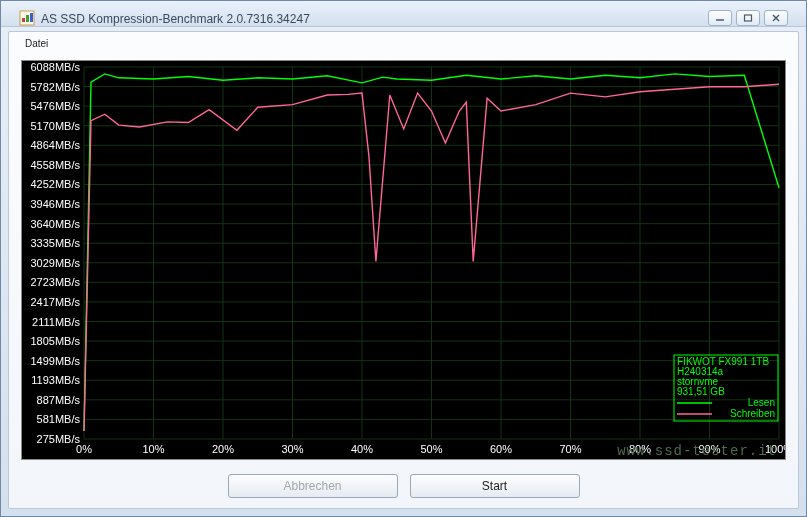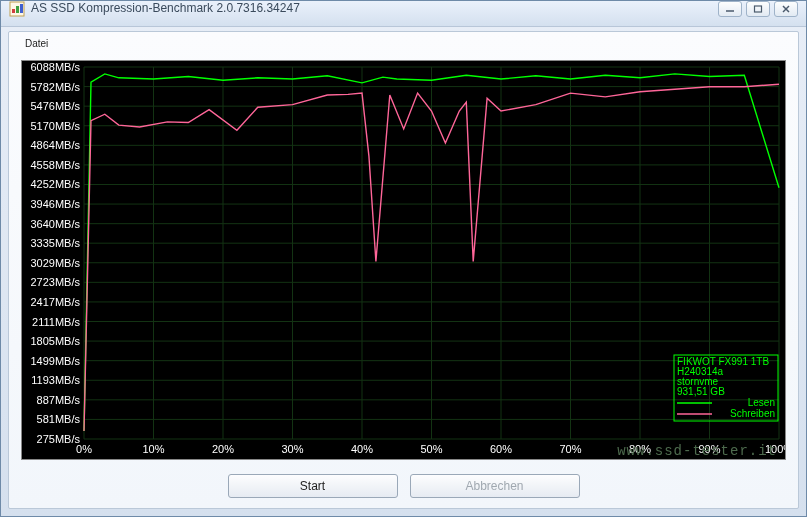--- a/index.html
+++ b/index.html
@@ -15,22 +15,22 @@
     width: 807px;
     height: 517px;
     border: 1px solid #6e8aa8;
     background: linear-gradient(to bottom, #e8eef7 0%, #d5e0ee 100%);
     position: relative;
   }
   .titlebar {
     height: 26px;
     background: linear-gradient(to bottom, #eaf1fb 0%, #d4e0ef 100%);
     display: flex;
-    align-items: flex-start;
-    padding: 0 8px;
+    align-items: flex-end;
+    padding: 0 18px;
     border-bottom: 1px solid #b8c6d8;
   }
   .app-icon {
     width: 16px; height: 16px;
     margin-right: 6px;
     display: inline-block;
   }
   .app-icon svg { width: 16px; height: 16px; }
   .title-text {
     flex: 1;
@@ -241,17 +241,17 @@
             <line x1="655" y1="342" x2="690" y2="342" stroke="#00ff00" stroke-width="1.4"></line>
             <text x="753" y="345" text-anchor="end">Lesen</text>
             <line x1="655" y1="353" x2="690" y2="353" stroke="#ff6699" stroke-width="1.4"></line>
             <text x="753" y="356" text-anchor="end">Schreiben</text>
           </g>
           <text x="755" y="394" text-anchor="end" class="watermark">www.ssd-tester.it</text>
         </svg>
     </div>
 
     <div class="button-row">
+      <div class="app-button disabled">Abbrechen</div>
       <div class="app-button">Start</div>
-      <div class="app-button disabled">Abbrechen</div>
     </div>
   </div>
 </div>
 
 </body></html>

